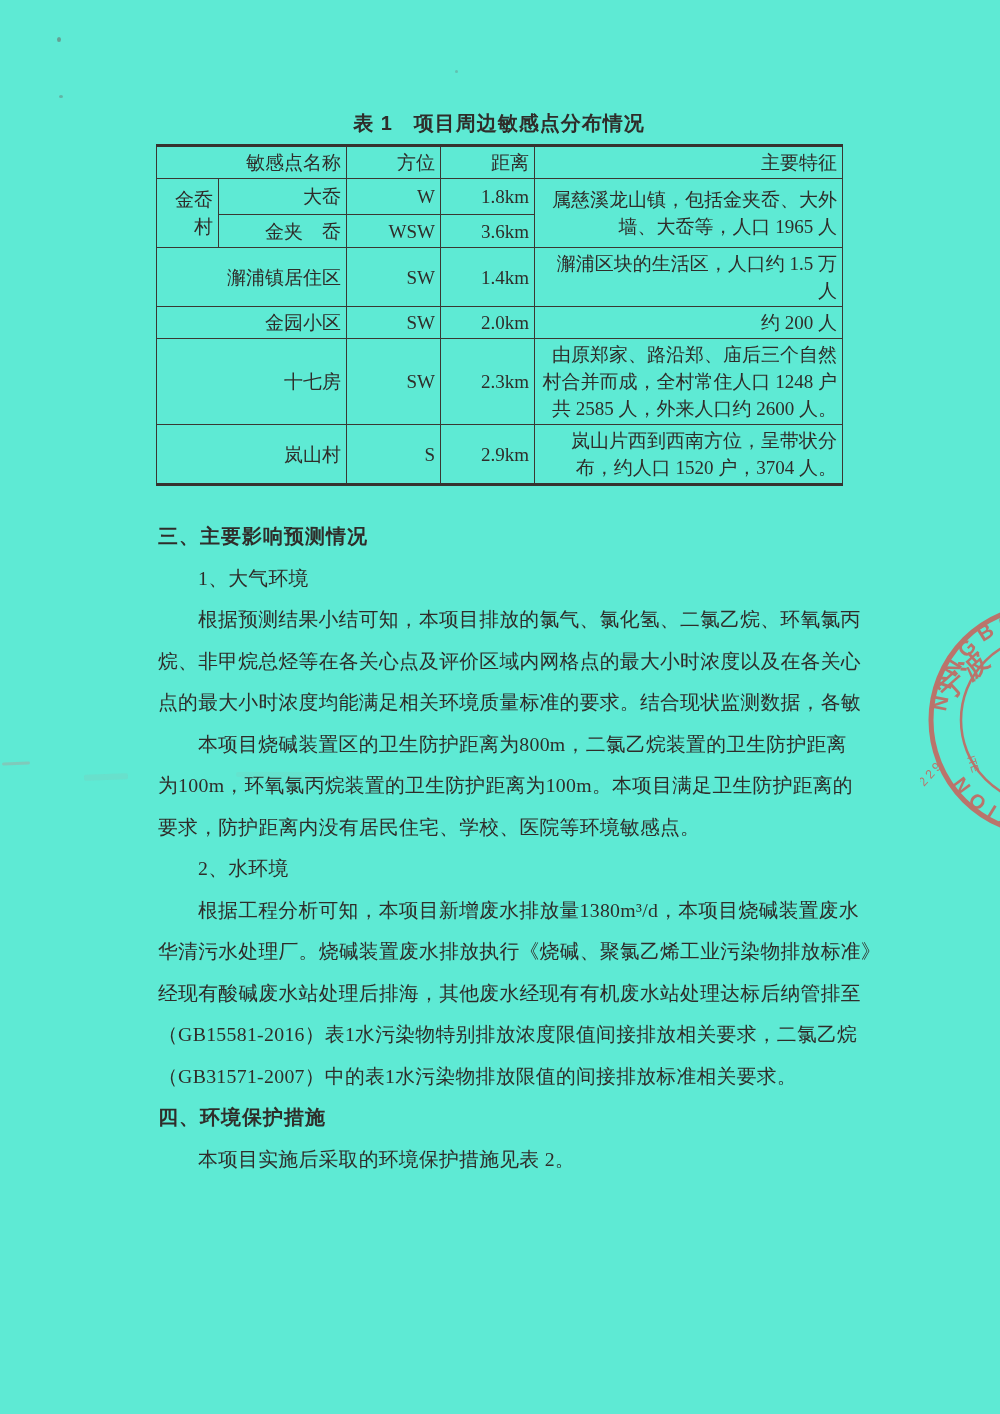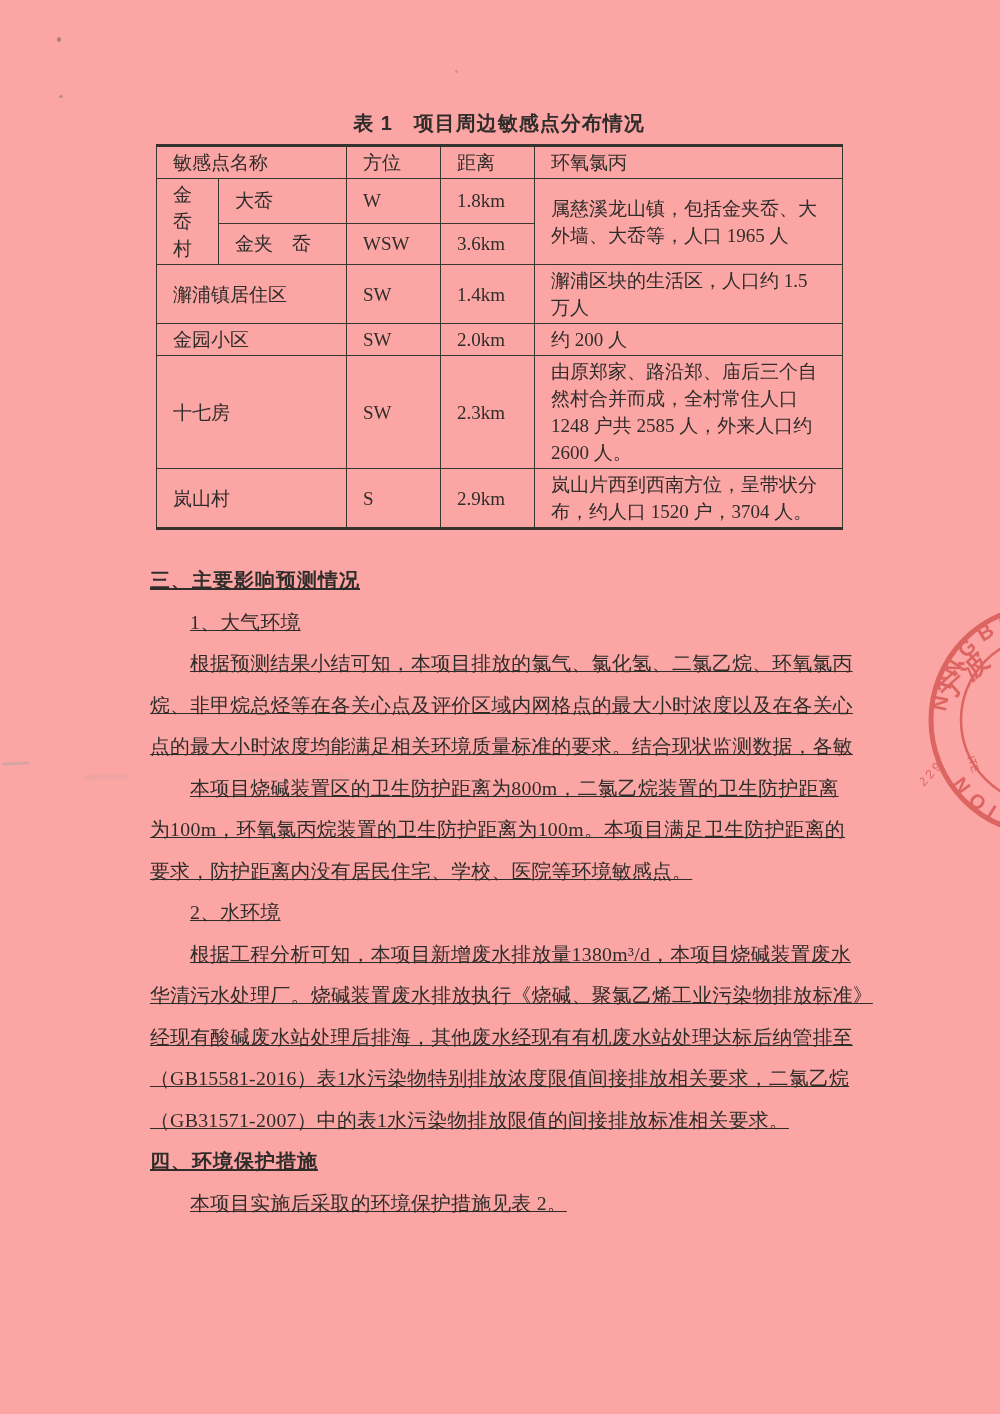--- a/index.html
+++ b/index.html
@@ -1,48 +1,48 @@
 <!DOCTYPE html>
 <html><head>
 <meta charset="utf-8">
 <style>
   html,body{margin:0;padding:0;background:#888;}
   .page{
     position:relative;
     width:1000px;height:1414px;
     margin:0 auto;
-    background:#fca5a5;
+    background:#5eead4;
     overflow:hidden;
     font-family:"Liberation Serif","DejaVu Serif",serif;
     color:#2f2d2a;
   }
   .content{position:absolute;left:150px;top:110px;width:710px;}
   .table-title{
     width:686px;margin-left:6px;text-align:center;
     font-family:"Liberation Sans","DejaVu Sans",sans-serif;
     font-weight:bold;font-size:20px;letter-spacing:1px;
     margin-bottom:7px;white-space:nowrap;
   }
   table.senstable{
     border-collapse:collapse;table-layout:fixed;
     width:686px;margin-left:6px;
     font-size:19px;
     border-top:3.5px solid #36332f;
     border-bottom:3.5px solid #36332f;
   }
   table.senstable td{
     border:1.5px solid #3a3733;
-    text-align:left;vertical-align:middle;
-    padding:2px 16px;line-height:27px;
+    text-align:right;vertical-align:middle;
+    padding:2px 5px;line-height:27px;
     overflow:hidden;
   }
   tr.r-h{height:33px;} tr.r-1{height:36px;} tr.r-2{height:33px;}
   tr.r-3{height:29px;} tr.r-4{height:29px;} tr.r-5{height:80px;} tr.r-6{height:55px;}
   td.feature{padding:2px 10px;}
-  .bodytext{margin-top:30px;margin-left:0;text-decoration:underline;}
+  .bodytext{margin-top:30px;margin-left:8px;}
   .bline{
     height:41.5px;line-height:41.5px;
     font-size:19.8px;white-space:nowrap;
     letter-spacing:0.3px;
   }
   .bline.heading{
     font-family:"Liberation Sans","DejaVu Sans",sans-serif;
     font-weight:bold;font-size:20px;letter-spacing:1px;
   }
   .bline.indent{text-indent:40px;}
@@ -66,21 +66,21 @@
           <col style="width:128px">
         <col style="width:94px">
           <col style="width:94px">
           <col style="width:308px">
       </colgroup>
       <tbody>
         <tr class="r-h">
           <td colspan="2">敏感点名称</td>
           <td>方位</td>
           <td>距离</td>
-          <td>环氧氯丙</td>
+          <td>主要特征</td>
         </tr>
         <tr class="r-1">
           <td rowspan="2">金岙村</td>
           <td>大岙</td>
           <td>W</td>
           <td>1.8km</td>
           <td rowspan="2" class="feature">属慈溪龙山镇，包括金夹岙、大外墙、大岙等，人口 1965 人</td>
         </tr>
         <tr class="r-2">
           <td>金夹　岙</td>

